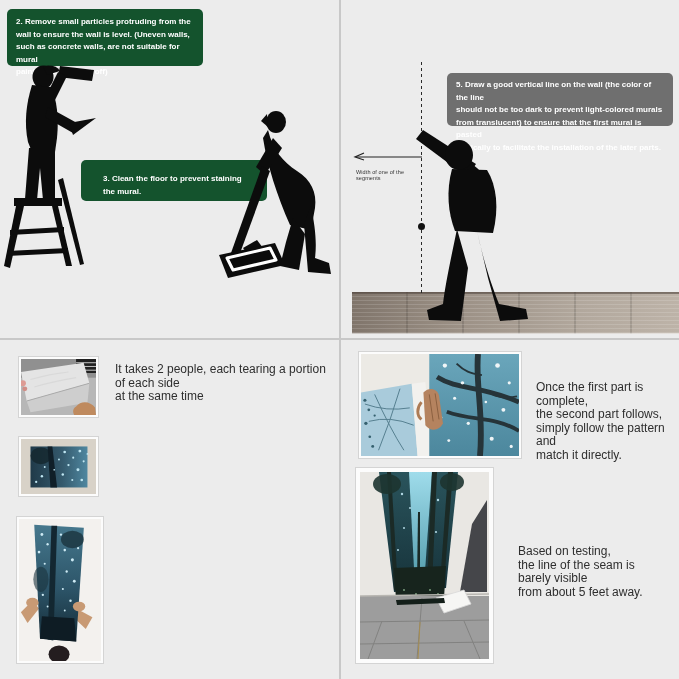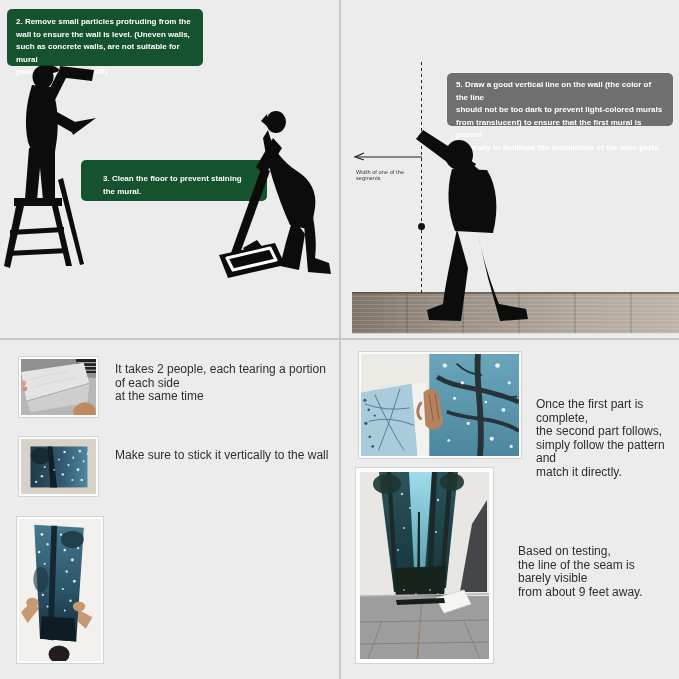--- a/index.html
+++ b/index.html
@@ -166,21 +166,20 @@
           <circle cx="64" cy="44" r="1.4"></circle>
         <circle cx="22" cy="40" r="1.3"></circle>
           <circle cx="16" cy="46" r="1.2"></circle>
           <circle cx="25" cy="30" r="1.0"></circle>
         <circle cx="40" cy="22" r="1.0"></circle>
           <circle cx="35" cy="33" r="0.9"></circle>
           <circle cx="70" cy="16" r="1.0"></circle>
       </g>
     </svg>
   </div>
-  <div class="bodytext abs" style="left:115px;top:449px;width:220px;">Make sure to stick it vertically to the wall</div>
 
   <div class="photo abs" style="left:17px;top:517px;width:86px;height:146px;">
     <svg viewBox="0 0 86 146" preserveAspectRatio="none">
       <defs>
           <linearGradient id="gC" x1="0" y1="0" x2="0" y2="1">
         <stop offset="0" stop-color="#46788d"></stop>
             <stop offset=".55" stop-color="#2c5468"></stop>
             <stop offset="1" stop-color="#152b36"></stop>
       </linearGradient>
         </defs>
@@ -260,21 +259,21 @@
           <circle cx="90" cy="90" r="1.5"></circle>
         <circle cx="154" cy="96" r="1.6"></circle>
           <circle cx="128" cy="50" r="1.3"></circle>
           <circle cx="82" cy="66" r="1.4"></circle>
       </g>
       <path d="M64,40 C70,34 78,36 80,43 L84,72 C80,81 70,80 66,74 Z" fill="#b5835f"></path>
       <path d="M70,42 L74,70 M76,41 L80,68" stroke="#8a5f3f" stroke-width="1" fill="none"></path>
       <path d="M62,50 C57,56 57,64 62,68" stroke="#ad7b55" stroke-width="3" fill="none"></path>
     </svg>
   </div>
-  <div class="bodytext abs" style="left:536px;top:398px;width:132px;">Once the first part is complete,
+  <div class="bodytext abs" style="left:536px;top:381px;width:132px;">Once the first part is complete,
 the second part follows,
 simply follow the pattern and
 match it directly.</div>
 
   <div class="photo abs" style="left:356px;top:468px;width:137px;height:195px;border-width:4px;">
     <svg viewBox="0 0 129 187" preserveAspectRatio="none">
       <defs>
         <linearGradient id="gE" x1="0" y1="0" x2="0" y2="1">
           <stop offset="0" stop-color="#2a545c"></stop>
             <stop offset="1" stop-color="#16323a"></stop>
@@ -320,15 +319,15 @@
         <line x1="22" y1="149" x2="8" y2="187"></line>
         <line x1="104" y1="149" x2="120" y2="187"></line>
       </g>
       <line x1="60" y1="150" x2="58" y2="187" stroke="#a78d4e" stroke-width="1"></line>
       <path d="M76,126 L104,118 L111,132 L84,141 Z" fill="#f6f6f4" stroke="#d8d8d8" stroke-width="0.8"></path>
       <path d="M36,128 L84,126 L85,131 L37,133 Z" fill="#141f1a"></path>
     </svg>
   </div>
   <div class="bodytext abs" style="left:518px;top:545px;width:150px;">Based on testing,
 the line of the seam is barely visible
-from about 9 feet away.</div>
+from about 5 feet away.</div>
 
 </div>
 
 </body></html>

